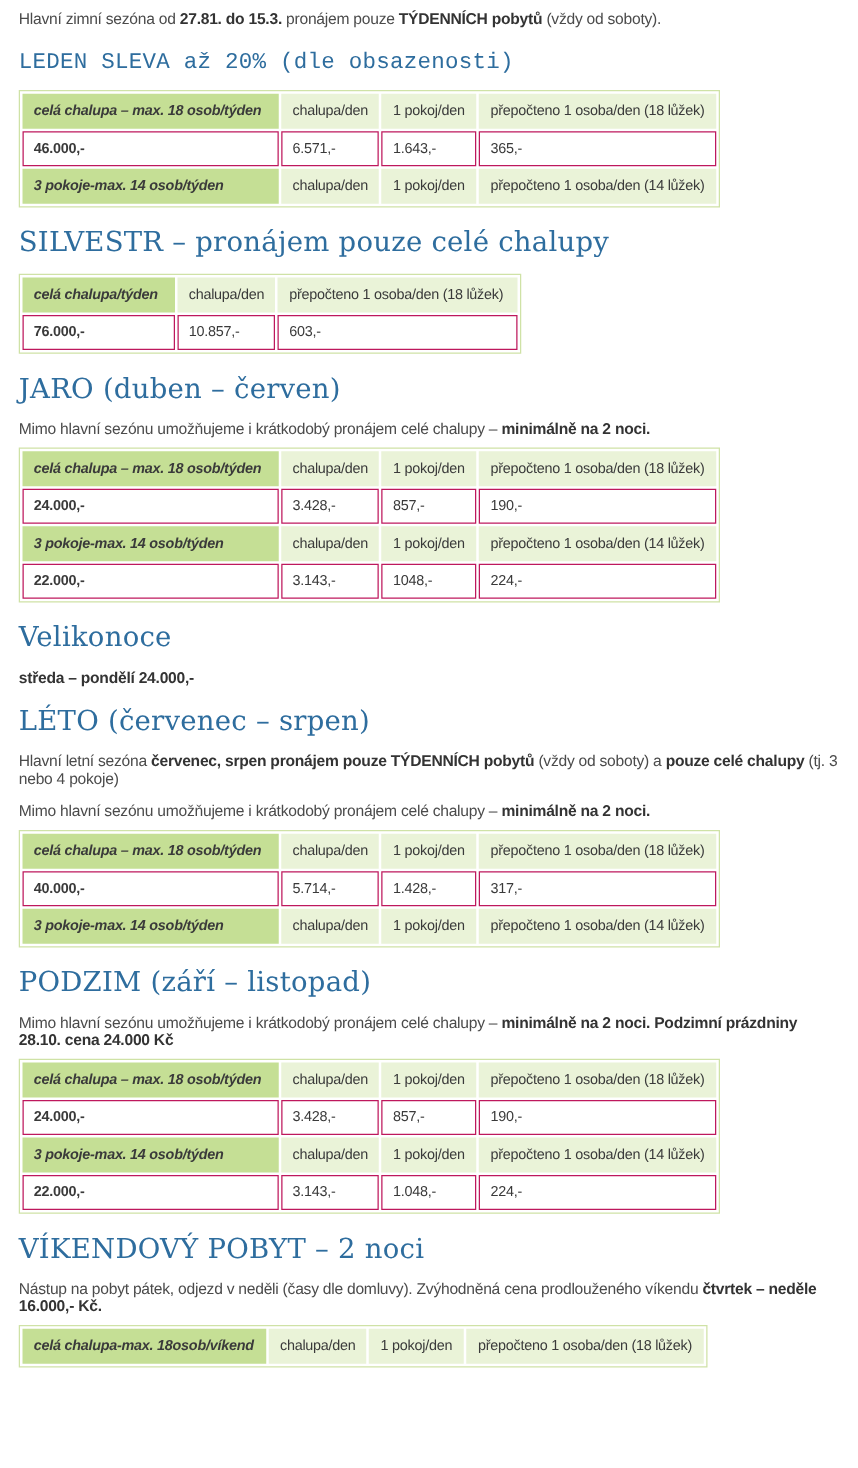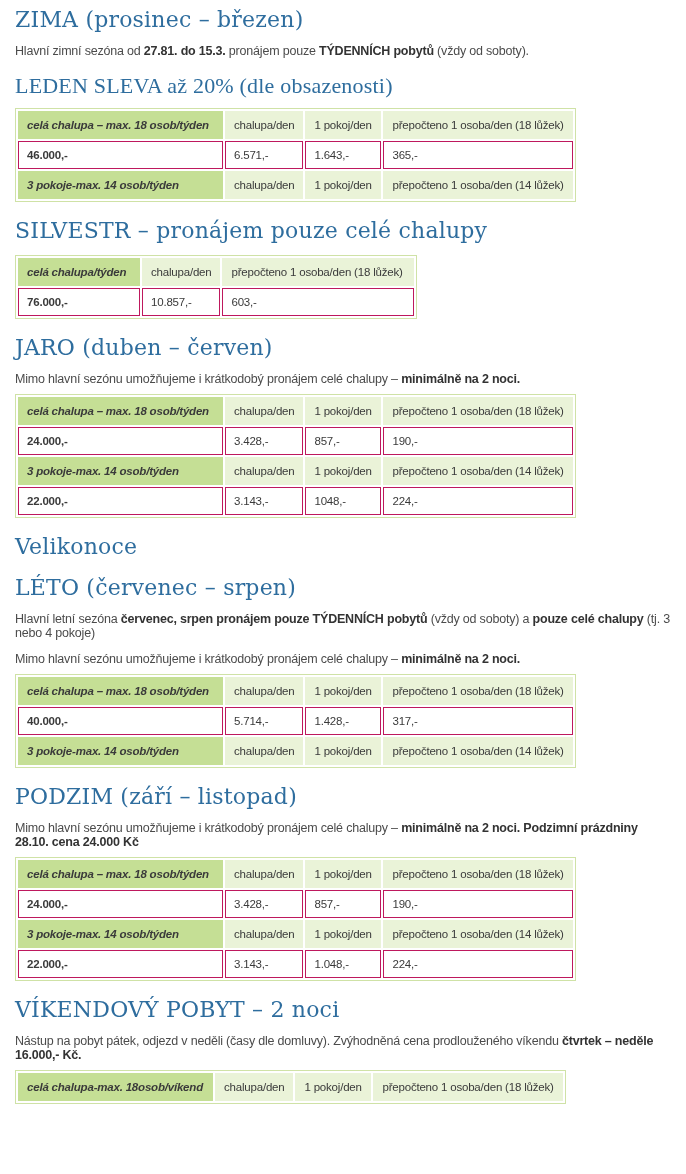--- a/index.html
+++ b/index.html
@@ -24,24 +24,24 @@
   h2.sec{
     font-family:"DejaVu Serif","Liberation Serif",serif;
     font-weight:400;
     color:var(--heading);
     font-size:22px;
     line-height:24px;
     margin:17px 0 12px 0;
     letter-spacing:0.2px;
   }
   h3.sec{
-    font-family:Liberation Serif, serif;
+    font-family:Liberation Mono, monospace;
     font-weight:400;
     color:var(--heading);
-    font-size:22px;
+    font-size:18px;
     line-height:20px;
     margin:18px 0 12px 0;
     letter-spacing:0.2px;
   }
   p.note{
     font-size:12.5px;
     line-height:14px;
     letter-spacing:-0.2px;
     margin:12px 0 8px 0;
     color:var(--body-text);
@@ -79,21 +79,20 @@
     background:#ffffff;
     border:1px solid #be185d;
   }
   table.price tr.data td.c0{font-weight:bold;}
 </style>
 </head>
 <body>
 
 <div class="content">
 
-  <h2 class="sec">ZIMA (prosinec – březen)</h2>
   <p class="note"><span>Hlavní zimní sezóna od </span><strong>27.81. do 15.3.</strong><span> pronájem pouze </span><strong>TÝDENNÍCH pobytů</strong><span> (vždy od soboty).</span></p>
 
   <h3 class="sec">LEDEN SLEVA až 20% (dle obsazenosti)</h3>
   <table class="price">
       <colgroup>
         <col style="width: 205px;">
         <col style="width: 78px;">
         <col style="width: 76px;">
         <col style="width: 190px;">
       </colgroup>
@@ -171,20 +170,21 @@
         <tr class="data">
           <td class="c0">22.000,-</td>
           <td>3.143,-</td>
           <td>1048,-</td>
           <td>224,-</td>
         </tr>
       </tbody>
     </table>
 
   <h2 class="sec">Velikonoce</h2>
+  <p class="note"><strong>středa – pondělí 24.000,-</strong></p>
 
   <h2 class="sec">LÉTO (červenec – srpen)</h2>
   <p class="note"><span>Hlavní letní sezóna </span><strong>červenec, srpen pronájem pouze TÝDENNÍCH pobytů</strong><span> (vždy od soboty) a </span><strong>pouze celé chalupy</strong><span> (tj. 3 nebo 4 pokoje)</span></p>
   <p class="note"><span>Mimo hlavní sezónu umožňujeme i krátkodobý pronájem celé chalupy – </span><strong>minimálně na 2 noci.</strong></p>
   <table class="price">
       <colgroup>
         <col style="width: 205px;">
         <col style="width: 78px;">
         <col style="width: 76px;">
         <col style="width: 190px;">

